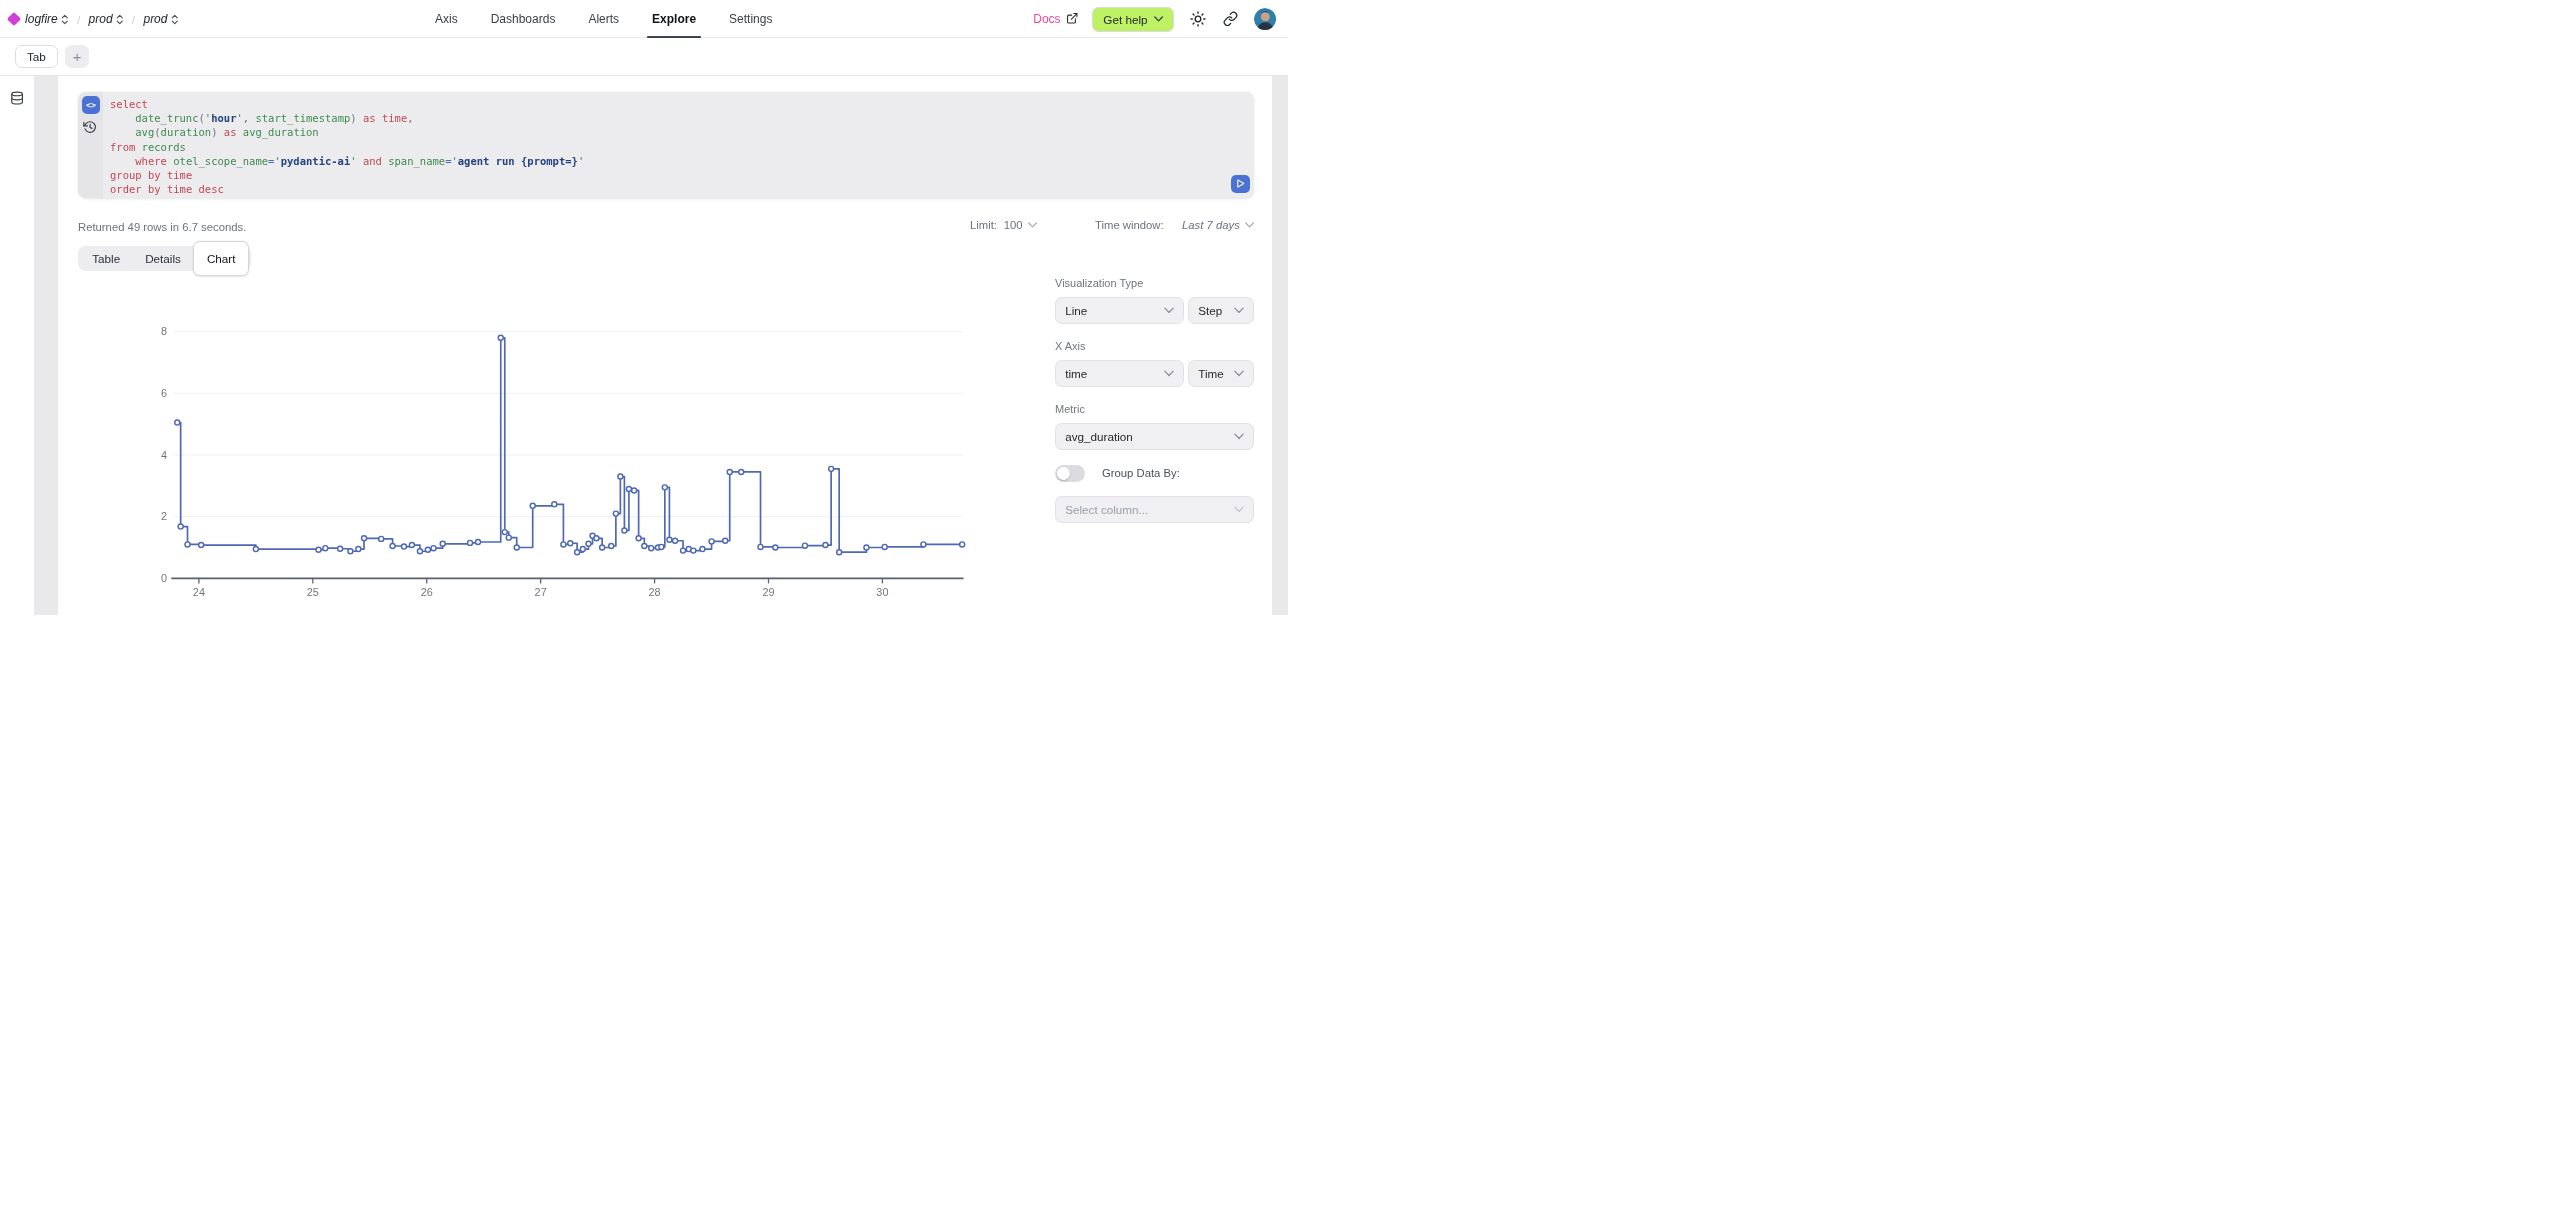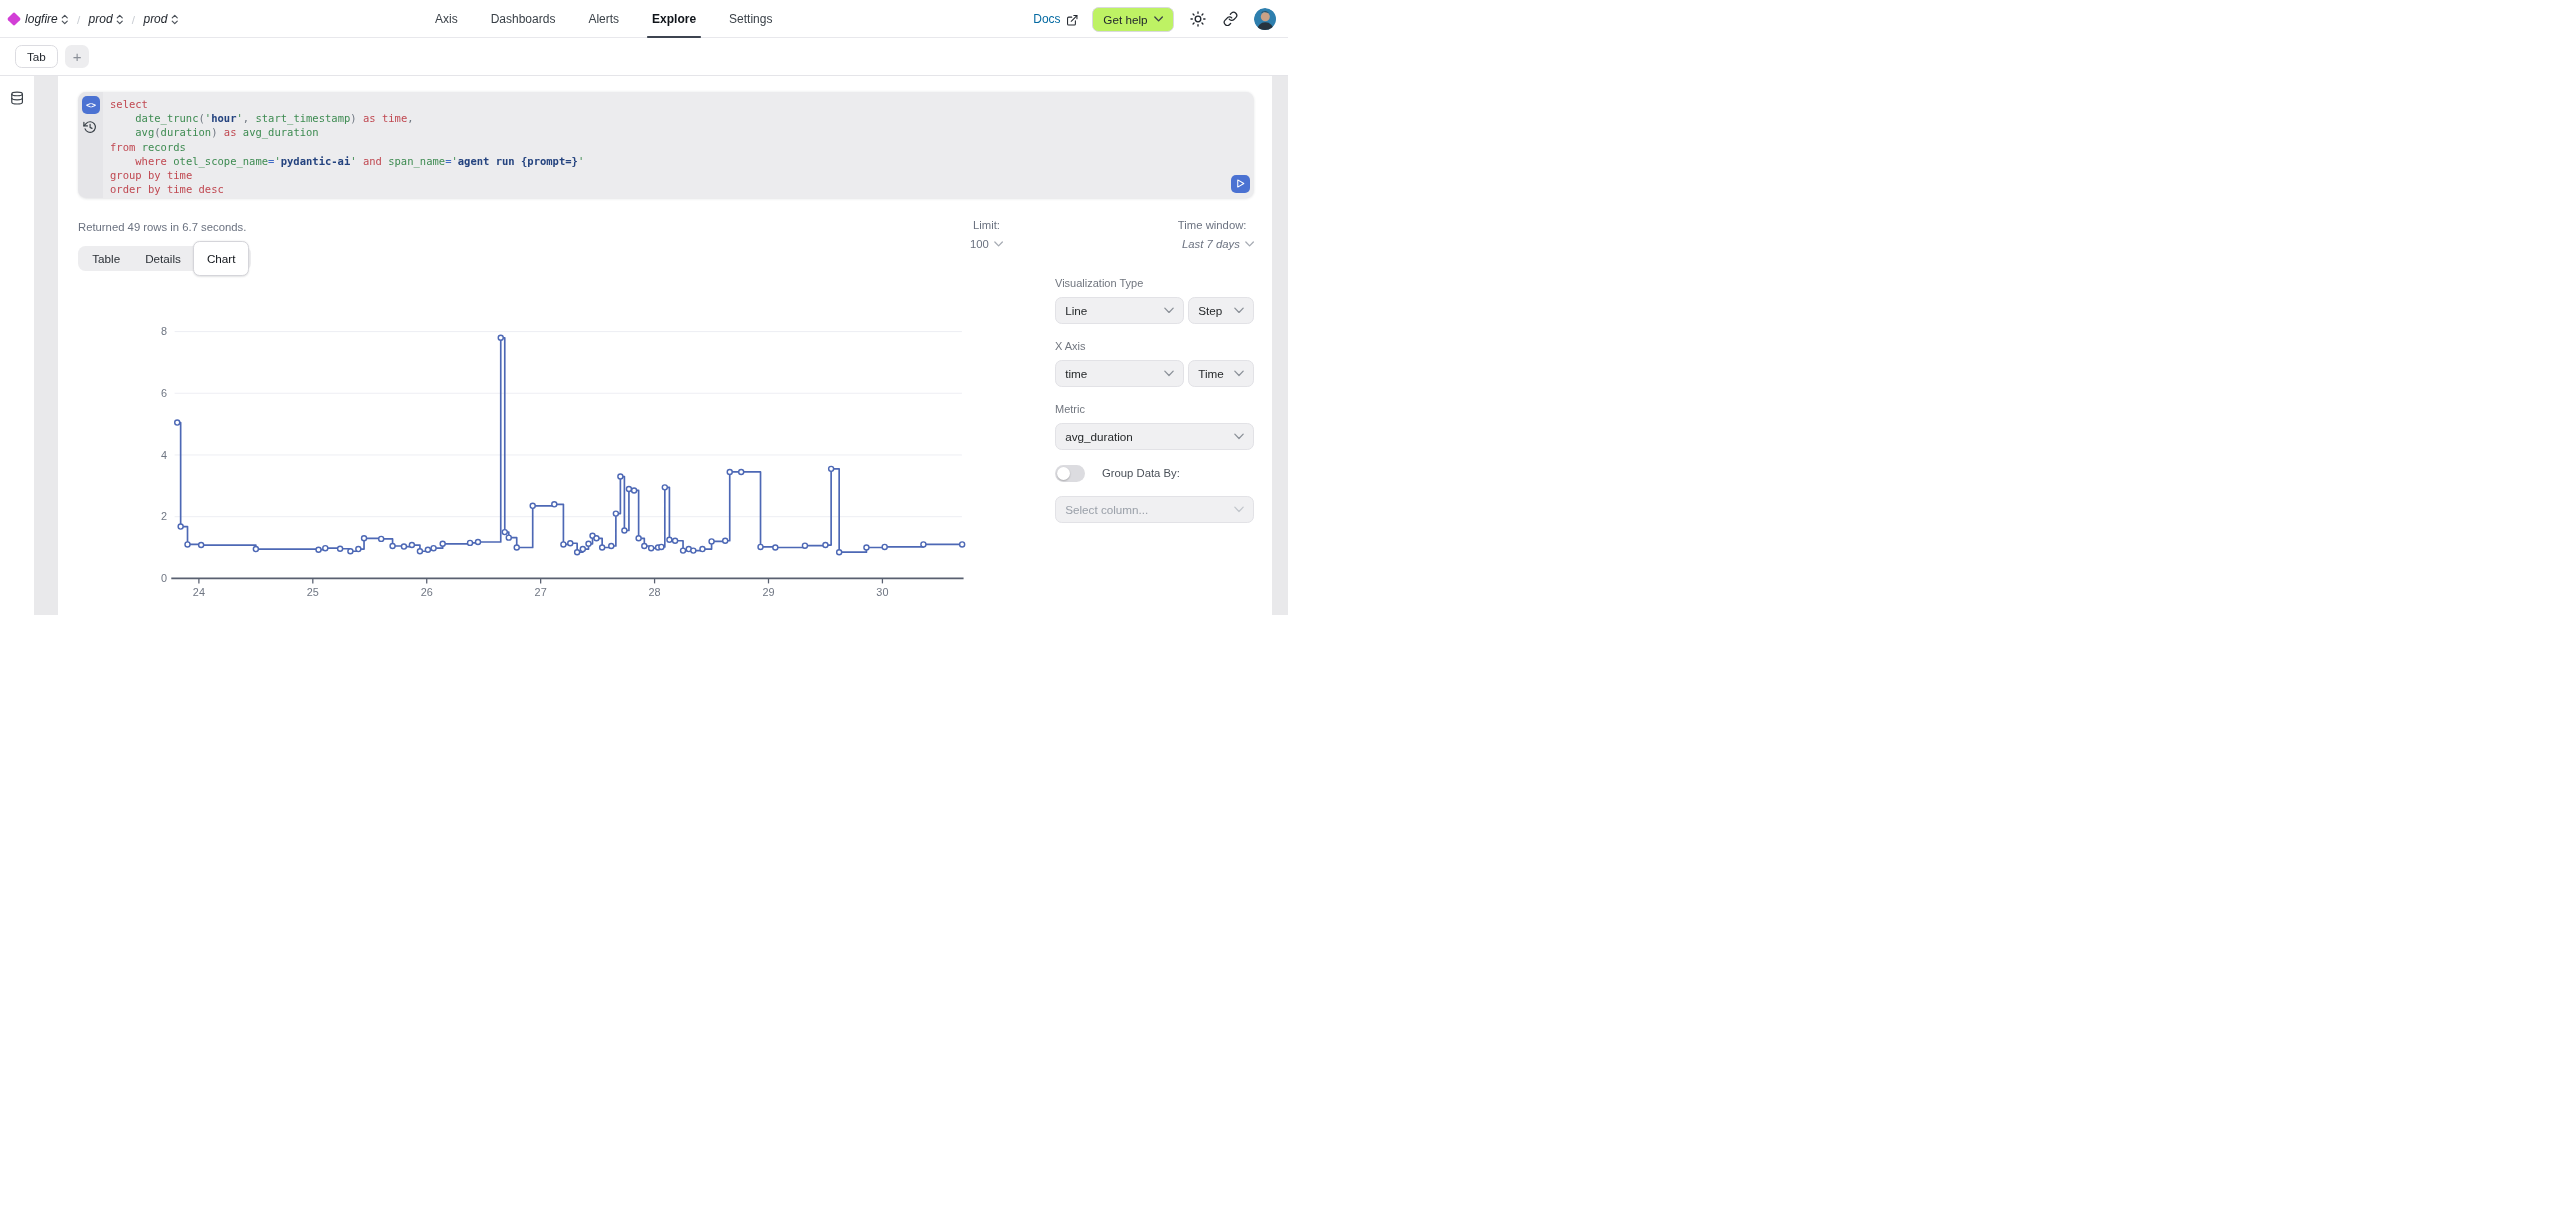--- a/index.html
+++ b/index.html
@@ -15,21 +15,21 @@
   .crumb-label { font-weight:500; color:#22272e; }
   .updown { display:inline-block; }
   .slash { color:#c9cdd3; font-size:11.7px; padding:0 2.5px; }
 
   .nav { position:absolute; left:435px; top:0; height:38px; display:flex; align-items:center; gap:33px; font-size:12px; }
   .nav-item { color:#3a4148; height:38px; display:flex; align-items:center; position:relative; cursor:pointer; }
   .nav-item.active { color:#10141a; font-weight:700; }
   .nav-item.active .underline { position:absolute; left:-5px; right:-5px; bottom:0; height:2.5px; background:#3d4450; border-radius:0.8px; }
 
   .header-right { position:absolute; right:11.7px; top:0; height:38px; display:flex; align-items:center; gap:14.2px; }
-  .docs { display:flex; align-items:flex-end; gap:5px; font-size:12px; color:#0369a1; cursor:pointer; }
+  .docs { display:flex; align-items:flex-start; gap:5px; font-size:12px; color:#ec4899; cursor:pointer; }
   .gethelp { display:flex; align-items:center; gap:6.7px; font-size:11.7px; color:#22272e; border:0.8px solid #d9d9de; border-radius:6.7px; height:25px; padding:0 10px; background:#bef264; cursor:pointer; }
   .iconbtn { display:flex; align-items:center; justify-content:center; width:18.4px; height:18.4px; cursor:pointer; }
   .avatar { width:22.6px; height:22.6px; border-radius:50%; overflow:hidden; cursor:pointer; flex:0 0 auto; }
 
   
   .tabbar { position:absolute; left:0; top:38px; width:1288px; height:38px; background:#fff; border-bottom:0.8px solid #e5e5e9; display:flex; align-items:center; padding-left:15px; gap:7.5px; }
   .tab-btn { background:#fff; border:0.8px solid #dcdce1; border-radius:6.7px; height:23.4px; padding:0 11px; font-size:11.7px; color:#1f242b; display:flex; align-items:center; cursor:pointer; }
   .addtab-btn { background:#ededef; border:none; border-radius:6.7px; width:23.4px; height:23.4px; font-size:15px; color:#8a8f98; display:flex; align-items:center; justify-content:center; cursor:pointer; }
 
   
@@ -42,21 +42,21 @@
   .editor-card { position:absolute; left:78px; top:92px; width:1176px; height:106px; background:#ececee; border-radius:8.4px; box-shadow:0 0.8px 2.5px rgba(25,30,40,.12); }
   .editor-gutter { position:absolute; left:0; top:0; bottom:0; width:25px; background:#e5e5e8; border-radius:8.4px 0 0 8.4px; }
   .code-btn { position:absolute; left:4.2px; top:4.2px; width:17.6px; height:17.6px; background:#4b72d2; color:#fff; border:none; border-radius:5px; font-family:"DejaVu Sans Mono", monospace; font-size:8.4px; font-weight:700; display:flex; align-items:center; justify-content:center; cursor:pointer; }
   .history-btn { position:absolute; left:5px; top:28px; width:15px; height:15px; background:none; border:none; cursor:pointer; padding:0; }
   .code-area { position:absolute; left:32px; top:5px; right:33px; bottom:3.3px; font-family:"DejaVu Sans Mono", monospace; font-size:10.5px; line-height:14.2px; white-space:pre; cursor:text; }
   .run-btn { position:absolute; right:4.2px; bottom:5px; width:18.4px; height:18.4px; background:#4b72d2; border:none; border-radius:5px; display:flex; align-items:center; justify-content:center; cursor:pointer; }
 
   
   .summary { position:absolute; left:78px; top:221px; font-size:11.3px; color:#6b7280; }
   .result-controls { position:absolute; left:970px; top:219px; width:284px; display:flex; align-items:center; justify-content:space-between; font-size:11.3px; color:#6b7280; }
-  .ctrl-group { display:flex; align-items:center; gap:6.7px;flex-direction:column; }
+  .ctrl-group { display:flex; align-items:center; gap:6.7px; }
   .ctrl-select { display:flex; align-items:center; gap:5px; cursor:pointer; }
 
   
   .segmented { position:absolute; left:78px; top:246px; height:25px; background:#ededef; border-radius:7.5px; display:flex; align-items:center; padding:0 1.7px; }
   .seg-item { padding:0 12.5px; height:25px; display:flex; align-items:center; font-size:11.7px; font-weight:500; color:#2b3036; cursor:pointer; }
   .seg-item.active { background:#fff; border:0.8px solid #d5d5da; border-radius:6.7px; height:35px; font-weight:400; color:#0f1318; box-shadow:0 0.8px 1.7px rgba(20,25,35,.12); }
 
   
   .panel { position:absolute; left:1055px; top:277px; width:199px; }
   .panel-label { font-size:11px; color:#71767f; margin-bottom:7.5px; }

